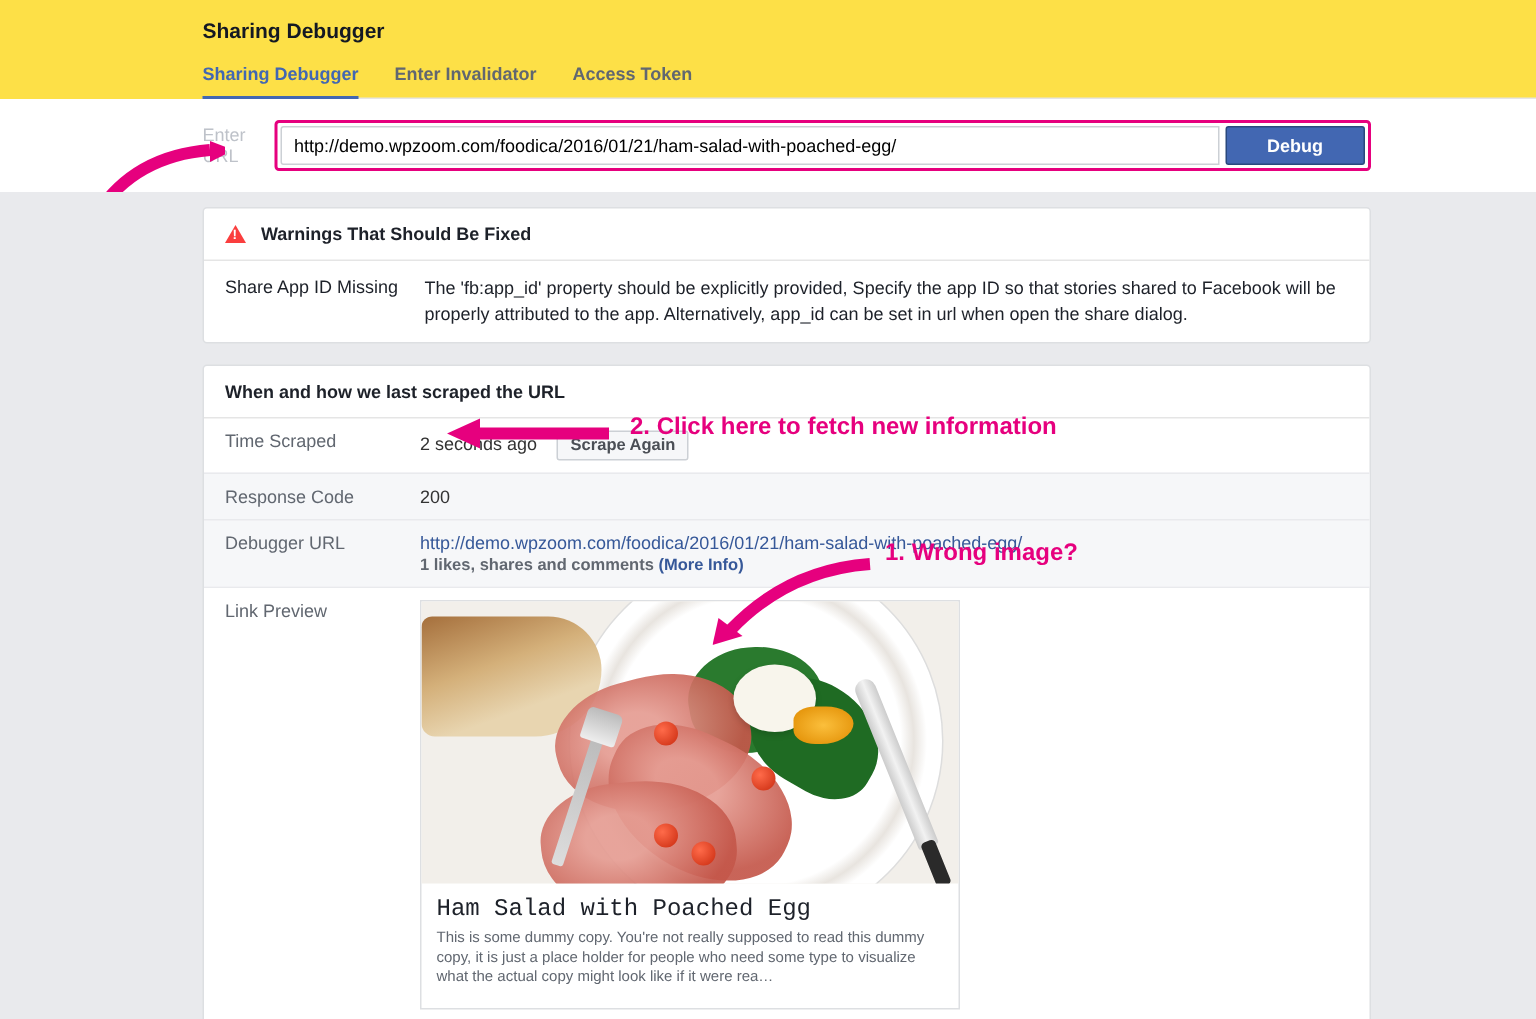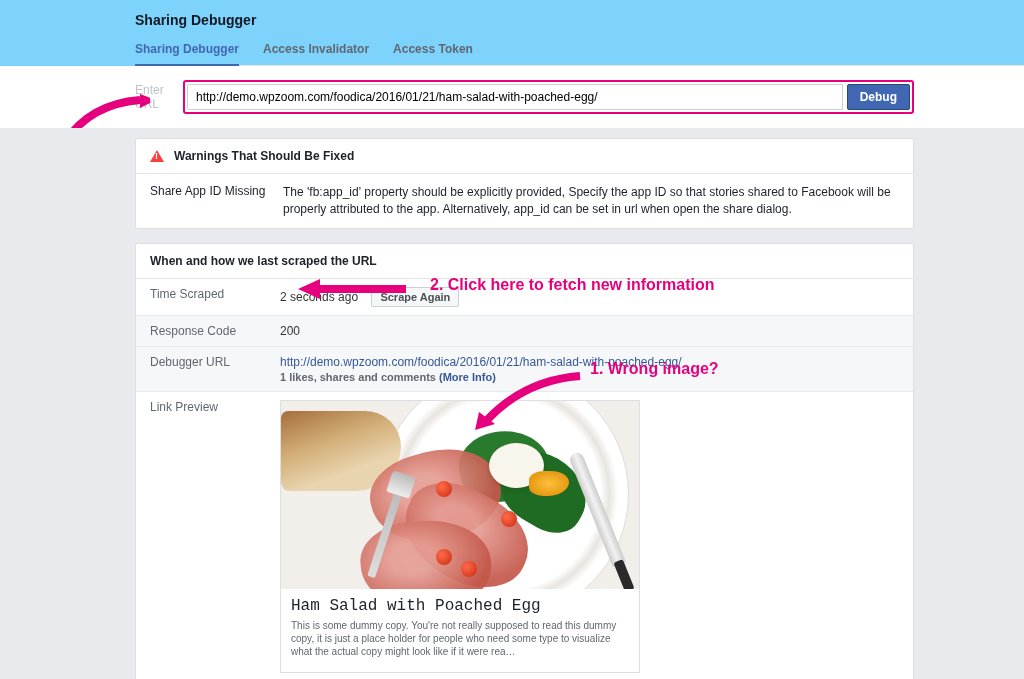--- a/index.html
+++ b/index.html
@@ -8,21 +8,21 @@
     font-size: 12px;
     color: #333;
     background: #e9eaed;
   }
   .page {
     width: 1024px;
     background: #fff;
   }
   .header {
     padding: 12px 0 0 135px;
-    background: #7dd3fc;
+    background: #fde047;
   }
   .title {
     font-size: 14px;
     font-weight: bold;
     color: #141823;
     margin-bottom: 14px;
   }
   .tabs {
     display: flex;
     gap: 24px;
@@ -67,21 +67,21 @@
     font-size: 12px;
     border: 1px solid #ccd0d5;
     border-radius: 2px 0 0 2px;
     outline: none;
     height: 26px;
   }
   .debug-btn {
     background: #4267b2;
     color: #fff;
     border: 1px solid #29487d;
-    padding: 5px 12px;
+    padding: 5px 27px;
     font-size: 12px;
     font-weight: bold;
     border-radius: 2px;
     cursor: pointer;
     height: 26px;
     margin-left: 4px;
   }
   .content-wrap {
     background: #e9eaed;
     padding: 10px 110px 20px 135px;
@@ -312,21 +312,21 @@
   .anno-wrap { position: relative; }
 </style>
 </head>
 <body>
 
 <div class="page">
   <div class="header">
     <div class="title">Sharing Debugger</div>
     <div class="tabs">
       <div class="tab active">Sharing Debugger</div>
-      <div class="tab">Access Invalidator</div>
+      <div class="tab">Enter Invalidator</div>
       <div class="tab">Access Token</div>
     </div>
   </div>
 
   <div class="url-row anno-wrap">
     <div class="url-label">Enter URL</div>
     <div class="url-border">
       <input class="url-input" type="text" value="http://demo.wpzoom.com/foodica/2016/01/21/ham-salad-with-poached-egg/" style="">
       <button class="debug-btn">Debug</button>
     </div>
@@ -405,21 +405,21 @@
                 <div class="preview-desc">This is some dummy copy. You're not really supposed to read this dummy copy, it is just a place holder for people who need some type to visualize what the actual copy might look like if it were rea…</div>
 
               </div>
             </div>
           </td>
         </tr>
       </tbody>
         </table>
     </div>
 
-    <div class="anno" style="top:148px; left:430px;">2. Click here to fetch new information</div>
+    <div class="anno" style="top:148px; left:420px;">2. Click here to fetch new information</div>
     <div class="arrow" style="top:148px; left:298px;">
       <svg width="110" height="26">
           <polygon points="0,13 22,3 22,9 108,9 108,17 22,17 22,23" fill="#e6007e"></polygon>
         </svg>
     </div>
 
     <div class="anno" style="top:232px; left:590px;">1. Wrong image?</div>
     <div class="arrow" style="top:242px; left:475px;">
       <svg width="110" height="60">
           <path d="M105,6 Q50,10 12,50" stroke="#e6007e" stroke-width="8" fill="none"></path>

